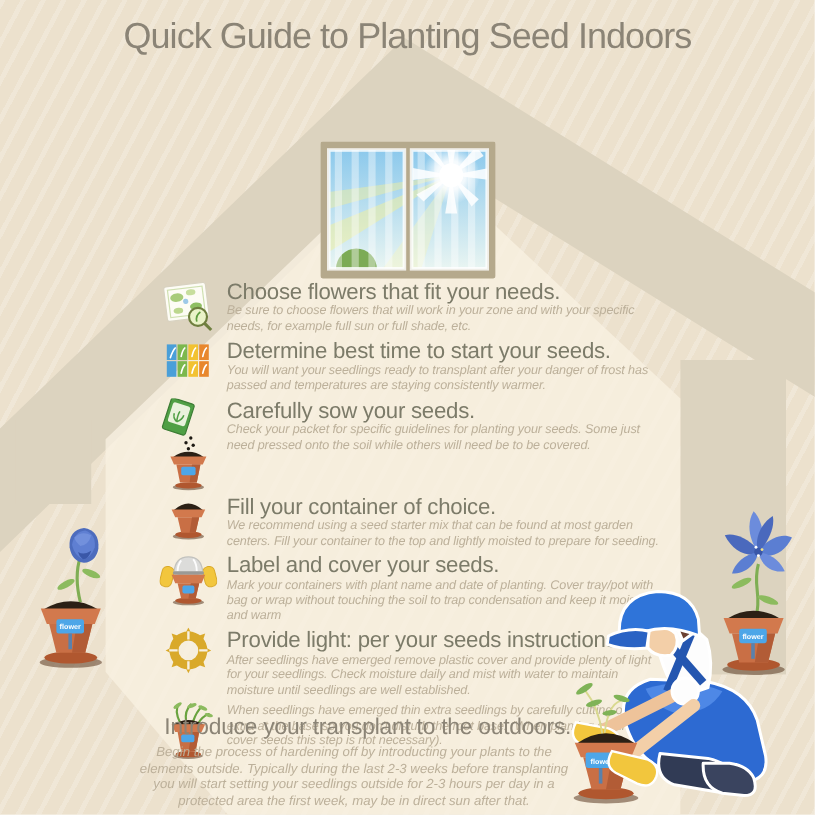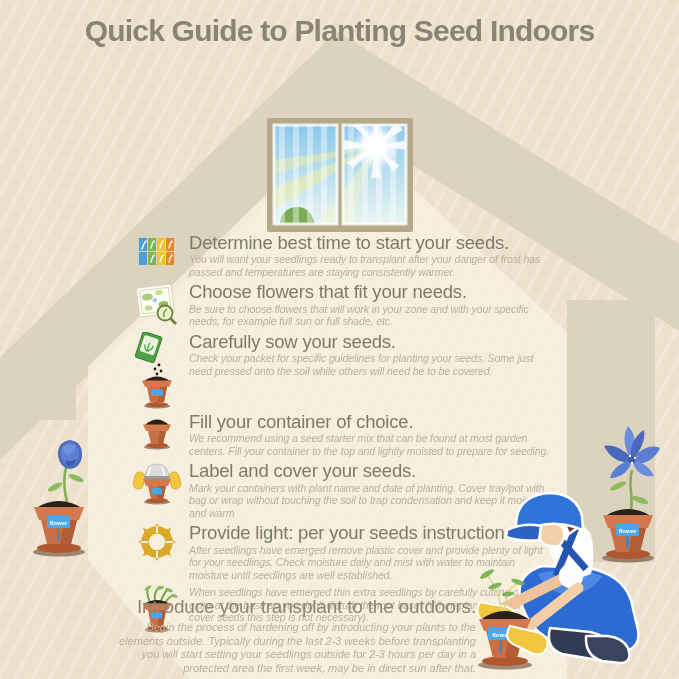--- a/index.html
+++ b/index.html
@@ -6,39 +6,39 @@
   .canvas{
     position:relative;width:679px;height:679px;overflow:hidden;
     font-family:"Liberation Sans",sans-serif;
     background-color:#ece1cd;
     background-image:repeating-linear-gradient(118deg, rgba(255,255,255,.20) 0 4px, rgba(255,255,255,0) 4px 15px);
   }
   .layer{position:absolute;left:0;top:0;}
   
   .title{
     position:absolute;top:14px;left:0;width:679px;text-align:center;
-    font-size:30px;font-weight:bold;letter-spacing:-0.8px;color:#8b8476;z-index:2;
+    font-size:30px;font-weight:normal;letter-spacing:-0.8px;color:#8b8476;z-index:2;
   }
   
   .steps{position:absolute;left:132px;top:233px;width:420px;z-index:2;}
   .step{display:flex;gap:7px;margin-bottom:2px;}
   .step-icon{flex:0 0 50px;display:flex;justify-content:center;align-items:flex-start;}
   .step-text{flex:1;min-width:0;}
   .step-text h3{
     margin:0;font-size:18.5px;line-height:1.04;font-weight:normal;
     color:#7c7b69;letter-spacing:-0.2px;
   }
   .step-text p{
     margin:1px 0 2px 0;font-size:10.5px;line-height:1.2;font-style:italic;
     color:#bcb09a;letter-spacing:-0.1px;
   }
   
   .outro{position:absolute;top:596px;right:203px;width:362px;text-align:right;z-index:2;}
   .outro h2{margin:0;font-size:19px;font-weight:normal;color:#8b8476;letter-spacing:-0.2px;}
-  .outro p{margin:3px 0 0 0;font-size:11px;line-height:1.24;font-style:italic;color:#bcb09a;}
+  .outro p{margin:3px 0 0 0;font-size:11px;line-height:1.24;font-style:italic;color:#bcb09a;text-align:center;}
   
   .window-box{position:absolute;left:267px;top:118px;z-index:2;}
   .flower-left{position:absolute;left:10px;top:430px;z-index:3;}
   .flower-right{position:absolute;left:580px;top:422px;z-index:3;}
   .gardener{position:absolute;left:450px;top:480px;z-index:3;}
   svg{display:block;}
   .tag-text{font-size:6px;fill:#ffffff;font-weight:bold;}
 </style>
 </head>
 <body>
@@ -104,20 +104,43 @@
       </g>
       <rect x="7" y="7" width="63" height="99" fill="none" stroke="#ffffff" stroke-width="3" opacity="0.8"></rect>
       <rect x="76" y="7" width="63" height="99" fill="none" stroke="#ffffff" stroke-width="3" opacity="0.8"></rect>
     </svg>
   </div>
 
   <div class="steps">
 
     <div class="step">
       <div class="step-icon">
+        <svg width="46" height="44" viewBox="0 0 46 44">
+          <g transform="rotate(-7 22 20)">
+            <rect x="4" y="4" width="35" height="29" rx="2" fill="#fdfcf5" stroke="#d8d2c0"></rect>
+            <rect x="7" y="7" width="29" height="23" fill="none" stroke="#cfe0b0"></rect>
+            <ellipse cx="14" cy="14" rx="5.5" ry="3.5" fill="#a8cc7a"></ellipse>
+            <ellipse cx="26" cy="11" rx="4" ry="2.5" fill="#c7de9d"></ellipse>
+            <ellipse cx="29" cy="23" rx="5" ry="3" fill="#8fbf62"></ellipse>
+            <ellipse cx="14" cy="25" rx="4" ry="2.5" fill="#bcd78e"></ellipse>
+            <circle cx="21" cy="18" r="2.2" fill="#9ec9e8"></circle>
+          </g>
+          <circle cx="31" cy="31" r="7.5" fill="#eaf3c8" stroke="#6f7f3f" stroke-width="1.8"></circle>
+          <path d="M30,35 C29,31 30,29 33,27" stroke="#5f9c3f" stroke-width="1.4" fill="none"></path>
+          <line x1="36.5" y1="36.5" x2="42" y2="42" stroke="#6f7f3f" stroke-width="2.6"></line>
+        </svg>
+      </div>
+      <div class="step-text">
+        <h3>Choose flowers that fit your needs.</h3>
+        <p>Be sure to choose flowers that will work in your zone and with your specific needs, for example full sun or full shade, etc.</p>
+      </div>
+    </div>
+
+    <div class="step">
+      <div class="step-icon">
         <svg width="40" height="40" viewBox="0 0 40 40">
           <g>
             <rect x="2" y="5" width="8" height="13" fill="#4a9fd8"></rect>
               <rect x="2" y="19" width="8" height="13" fill="#4a9fd8"></rect>
             <rect x="11" y="5" width="8" height="13" fill="#7cb84e"></rect>
               <rect x="11" y="19" width="8" height="13" fill="#7cb84e"></rect>
             <rect x="20" y="5" width="8" height="13" fill="#f2c232"></rect>
               <rect x="20" y="19" width="8" height="13" fill="#f2c232"></rect>
             <rect x="29" y="5" width="8" height="13" fill="#e8872d"></rect>
               <rect x="29" y="19" width="8" height="13" fill="#e8872d"></rect>
@@ -126,43 +149,20 @@
                 <path d="M14,15 q1,-5 3,-7 M14,29 q1,-5 3,-7"></path>
               <path d="M23,15 q1,-5 3,-7 M23,29 q1,-5 3,-7"></path>
                 <path d="M32,15 q1,-5 3,-7 M32,29 q1,-5 3,-7"></path>
             </g>
           </g>
         </svg>
       </div>
       <div class="step-text">
         <h3>Determine best time to start your seeds.</h3>
         <p>You will want your seedlings ready to transplant after your danger of frost has passed and temperatures are staying consistently warmer.</p>
-      </div>
-    </div>
-
-    <div class="step">
-      <div class="step-icon">
-        <svg width="46" height="44" viewBox="0 0 46 44">
-          <g transform="rotate(-7 22 20)">
-            <rect x="4" y="4" width="35" height="29" rx="2" fill="#fdfcf5" stroke="#d8d2c0"></rect>
-            <rect x="7" y="7" width="29" height="23" fill="none" stroke="#cfe0b0"></rect>
-            <ellipse cx="14" cy="14" rx="5.5" ry="3.5" fill="#a8cc7a"></ellipse>
-            <ellipse cx="26" cy="11" rx="4" ry="2.5" fill="#c7de9d"></ellipse>
-            <ellipse cx="29" cy="23" rx="5" ry="3" fill="#8fbf62"></ellipse>
-            <ellipse cx="14" cy="25" rx="4" ry="2.5" fill="#bcd78e"></ellipse>
-            <circle cx="21" cy="18" r="2.2" fill="#9ec9e8"></circle>
-          </g>
-          <circle cx="31" cy="31" r="7.5" fill="#eaf3c8" stroke="#6f7f3f" stroke-width="1.8"></circle>
-          <path d="M30,35 C29,31 30,29 33,27" stroke="#5f9c3f" stroke-width="1.4" fill="none"></path>
-          <line x1="36.5" y1="36.5" x2="42" y2="42" stroke="#6f7f3f" stroke-width="2.6"></line>
-        </svg>
-      </div>
-      <div class="step-text">
-        <h3>Choose flowers that fit your needs.</h3>
-        <p>Be sure to choose flowers that will work in your zone and with your specific needs, for example full sun or full shade, etc.</p>
       </div>
     </div>
 
     <div class="step">
       <div class="step-icon">
         <svg width="46" height="78" viewBox="0 0 46 78">
           <g transform="rotate(18 16 14)">
             <rect x="5" y="2" width="20" height="27" rx="2" fill="#4f9f45" stroke="#3c7c34"></rect>
             <rect x="7.5" y="5" width="15" height="17" rx="2" fill="#e9f2dc"></rect>
             <path d="M15,20 q-1,-6 0,-9 m0,9 q4,-3 4,-7 m-4,7 q-4,-2 -4,-6" stroke="#4f9f45" stroke-width="1.3" fill="none"></path>

